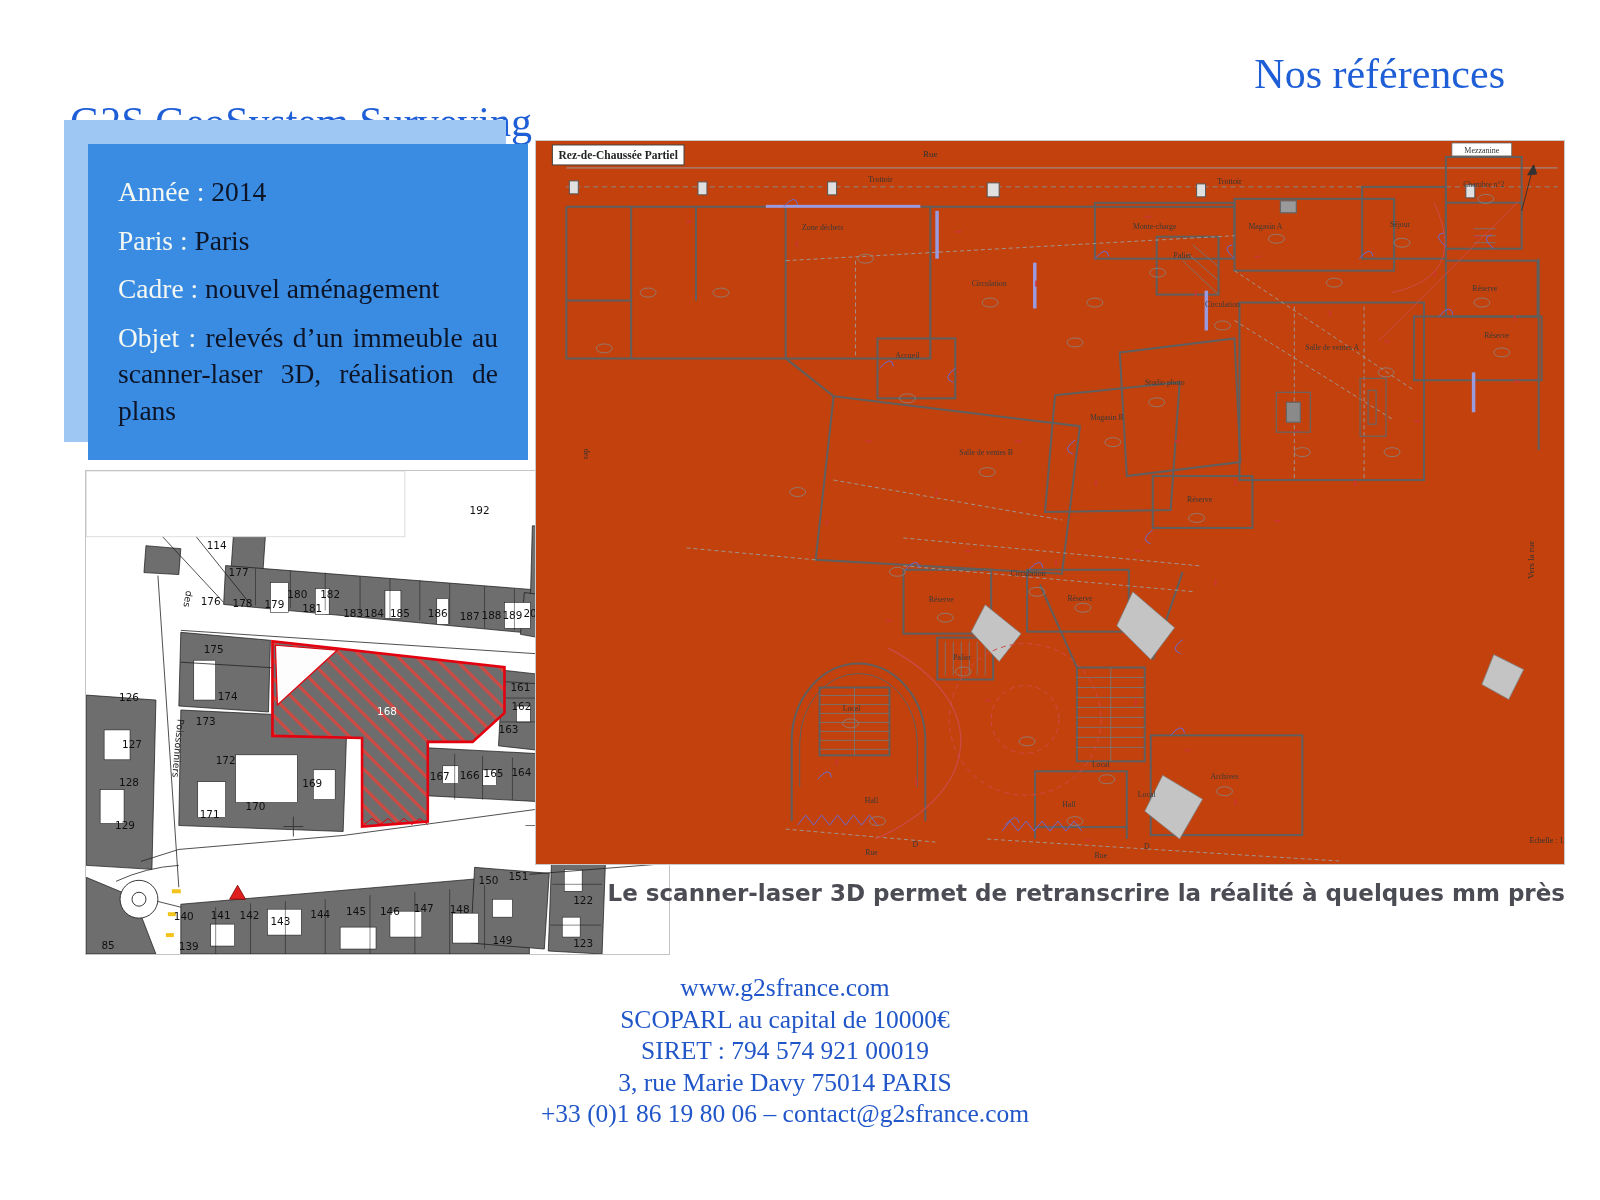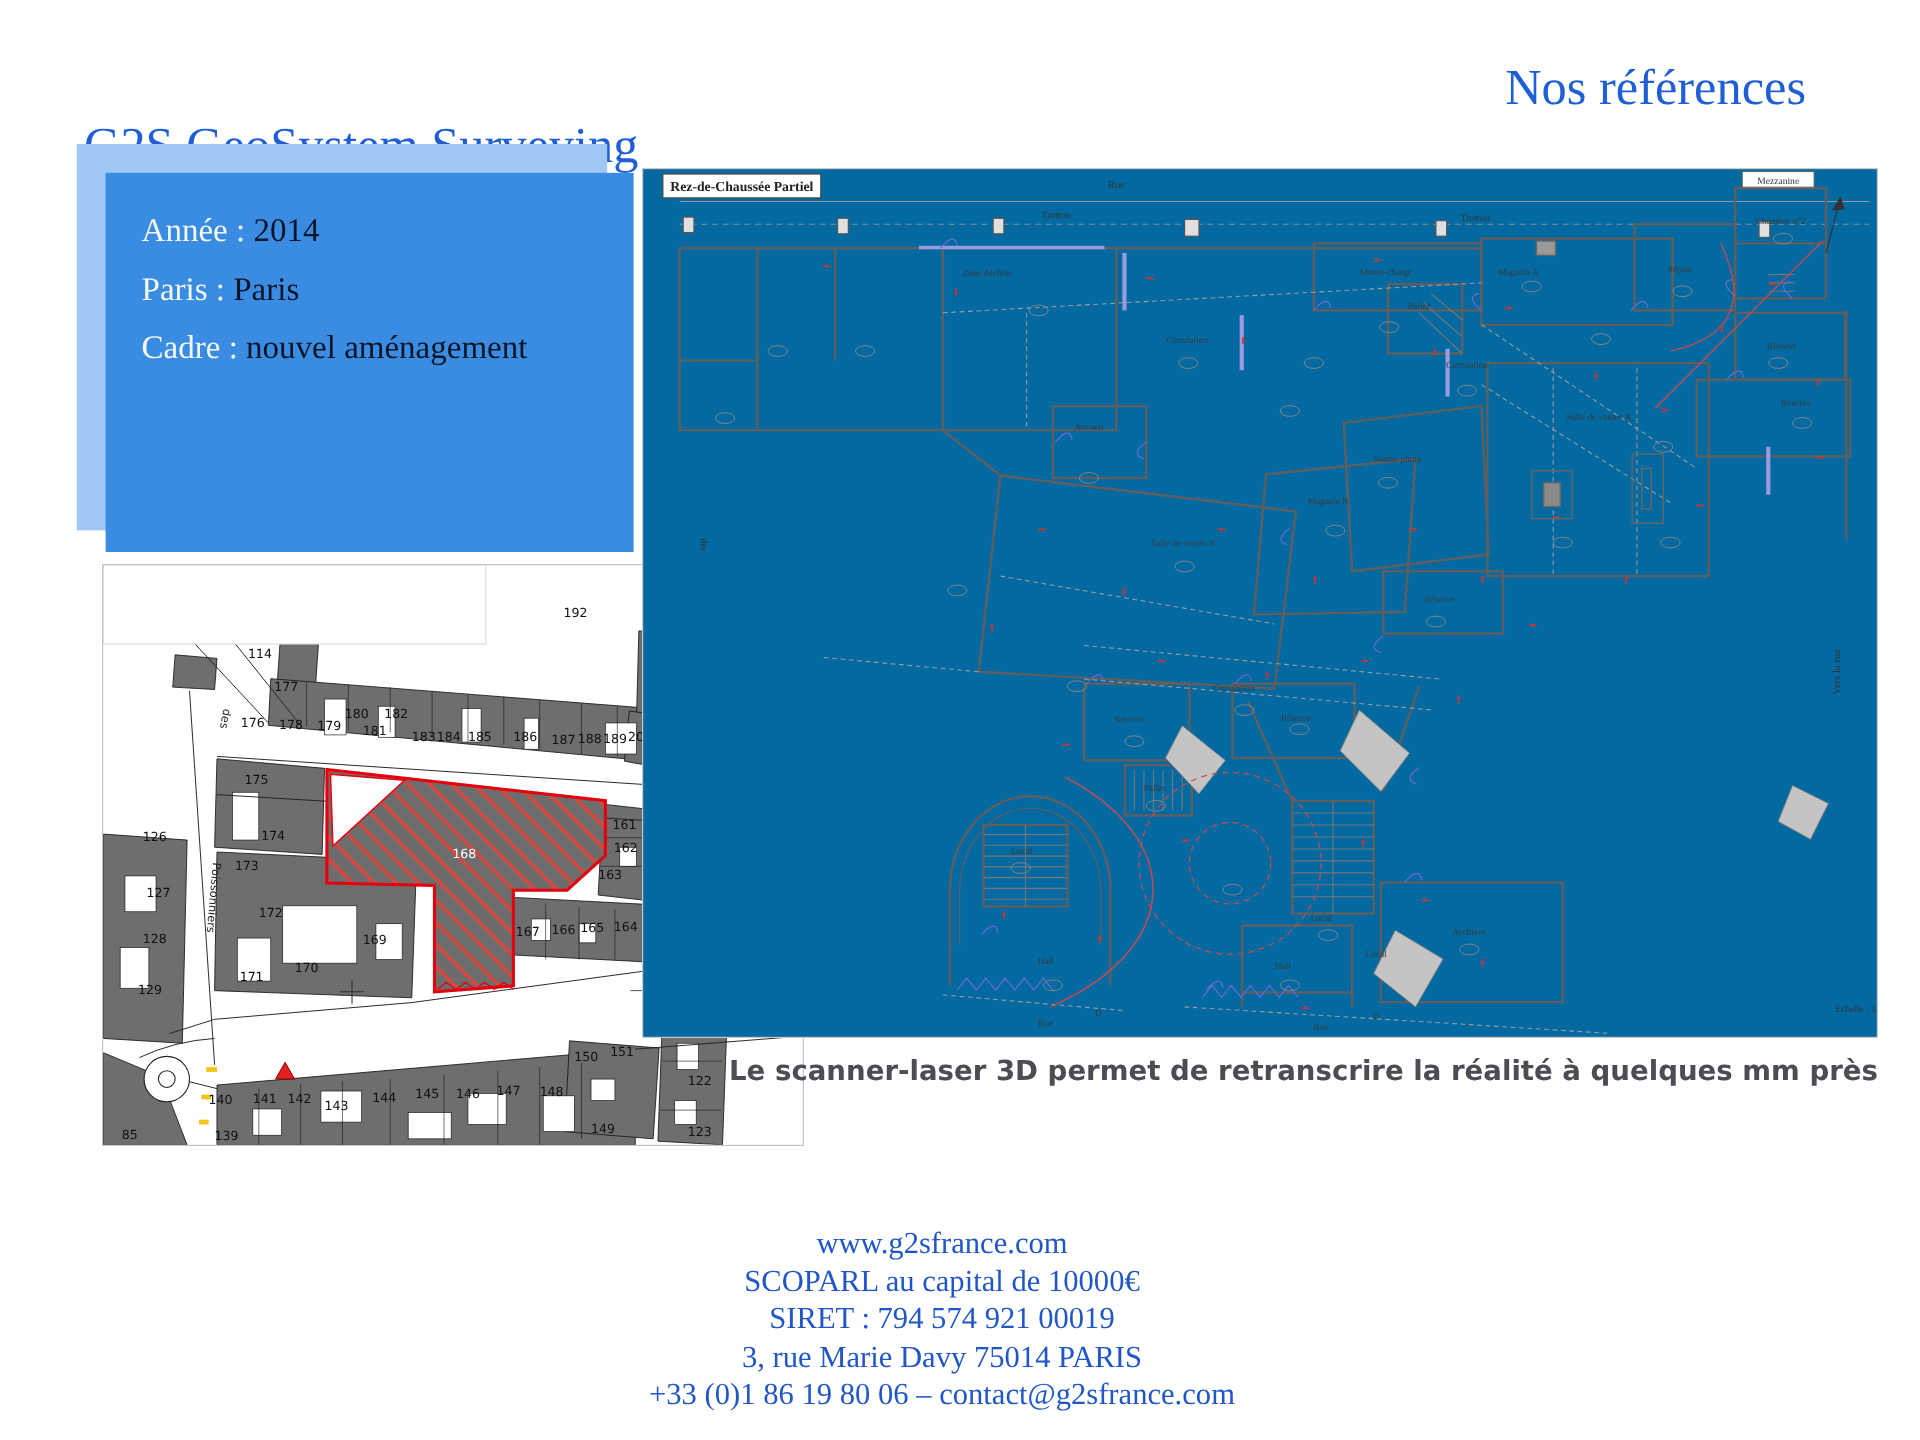--- a/index.html
+++ b/index.html
@@ -13,26 +13,26 @@
        font-family:"Liberation Serif",serif;}
   .title-left{position:absolute;left:70px;top:50px;font-size:42px;color:var(--blue);white-space:nowrap;margin-top:48px;}
   .title-right{position:absolute;right:95px;top:50px;font-size:42px;color:var(--blue);white-space:nowrap;}
   .box-back{position:absolute;left:64px;top:120px;width:442px;height:322px;background:var(--box-back);}
   .box-front{position:absolute;left:88px;top:144px;width:404px;height:280px;background:var(--box-front);
              padding:18px 18px 18px 18px;}
   .box-front p{margin:12px;font-size:27.5px;line-height:36.5px;text-align:justify;color:var(--val);}
   .box-front .lbl{color:var(--lbl);}
   .map-panel{position:absolute;left:85px;top:470px;width:585px;height:485px;background:#fff;
              border:1px solid #c4c4c4;box-sizing:border-box;}
-  .plan-panel{position:absolute;left:535px;top:140px;width:1030px;height:725px;background:#0369a1;
+  .plan-panel{position:absolute;left:535px;top:140px;width:1030px;height:725px;background:#c2410c;
               border:1px solid #c9c9c9;box-sizing:border-box;}
   .caption{position:absolute;left:535px;top:880px;width:1030px;text-align:right;
            font-family:"DejaVu Sans",sans-serif;font-size:23px;font-weight:600;color:var(--caption);}
   .footer{position:absolute;left:0;top:972px;width:1570px;text-align:center;color:var(--footer-blue);
-          font-size:25.5px;line-height:31.5px;margin-top:48px;}
+          font-size:25.5px;line-height:31.5px;}
   svg{display:block;}
   
   text{user-select:none;}
   .room{font:7.8px "Liberation Serif",serif;fill:#3a3a3a;text-anchor:middle;}
   .parcel{font:10.5px "DejaVu Sans",sans-serif;fill:#101010;text-anchor:middle;}
   .parcel.wht{fill:#ffffff;}
   .ptitle{font:bold 11.5px "Liberation Serif",serif;fill:#222;text-anchor:middle;}
   .psmall{font:8px "Liberation Serif",serif;fill:#333;text-anchor:middle;}
   .pstreet{font:9px "Liberation Serif",serif;fill:#333;text-anchor:middle;}
   .mstreet{font:9.5px "DejaVu Sans",sans-serif;fill:#222;text-anchor:middle;}
@@ -41,20 +41,21 @@
 <body>
 
 <div class="title-left">G2S GeoSystem Surveying</div>
 <div class="title-right">Nos références</div>
 
 <div class="box-back"></div>
 <div class="box-front">
   <p><span class="lbl">Année : </span><span>2014</span></p>
   <p><span class="lbl">Paris : </span><span>Paris</span></p>
   <p><span class="lbl">Cadre : </span><span>nouvel aménagement</span></p>
+  <p><span class="lbl">Objet : </span><span>relevés d’un immeuble au scanner-laser 3D, réalisation de plans</span></p>
 </div>
 
 <div class="map-panel">
 <svg viewBox="0 0 585 485" width="583" height="483">
   <defs>
     <pattern id="rh" width="13" height="13" patternUnits="userSpaceOnUse" patternTransform="rotate(45)">
       <rect width="13" height="13" fill="#6d6d6d"></rect>
       <rect width="13" height="3.2" fill="#cf4a42"></rect>
     </pattern>
   </defs>

